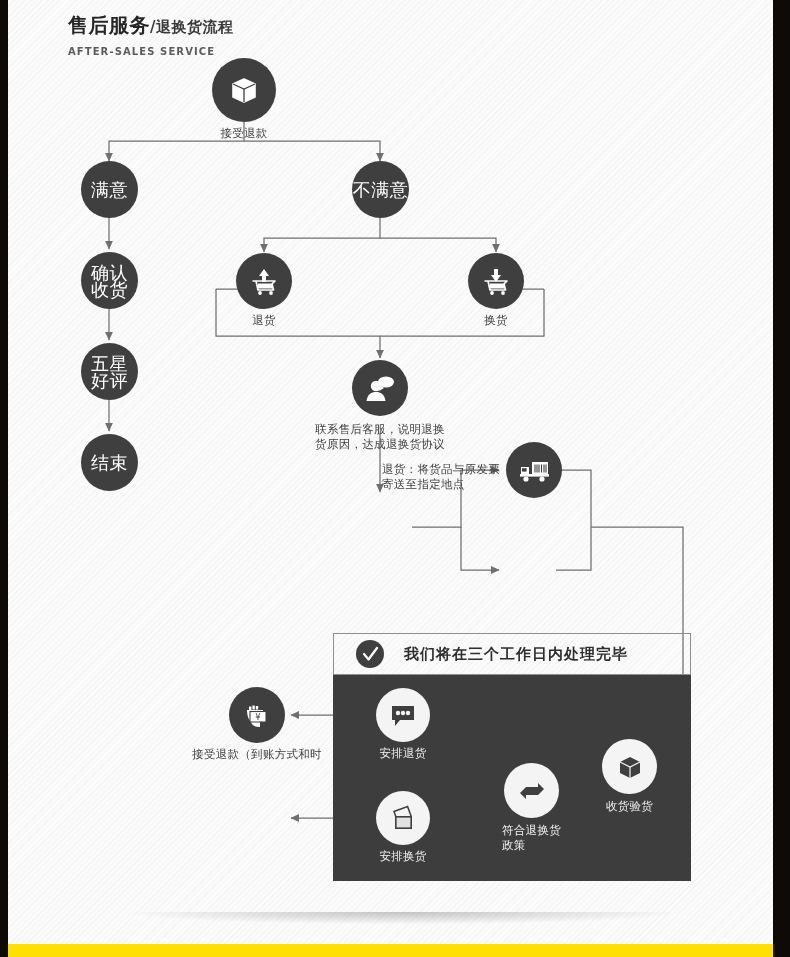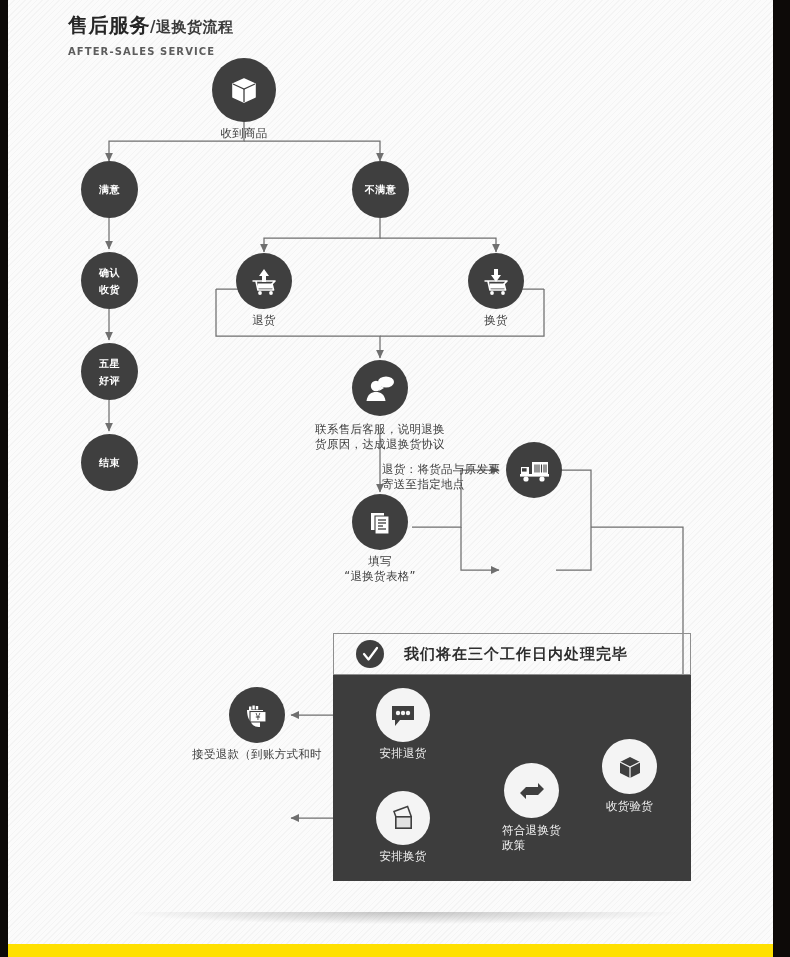--- a/index.html
+++ b/index.html
@@ -51,21 +51,21 @@
   
   .node{ position:absolute; }
   .circle{
     border-radius:50%;
     background:#3f3f3f;
     display:flex; align-items:center; justify-content:center;
     color:#fff; text-align:center;
   }
   .circle.light{ background:#f4f4f4; color:#3f3f3f; }
   .c-label{
-    font-size:10px; line-height:17px; font-weight:700; letter-spacing:.5px;
+    font-size:18px; line-height:17px; font-weight:400; letter-spacing:.5px;
   }
   .cap{
     position:absolute; left:50%; transform:translateX(-50%);
     font-size:11.5px; line-height:15px; color:#3d3d3d;
     white-space:nowrap; text-align:center; letter-spacing:.3px;
   }
   .cap.w{ color:#f2f2f2; }
   .cap.wrap{ white-space:normal; }
 
   
@@ -158,21 +158,21 @@
     <div class="node" style="left:204px;top:58px;">
       <div class="circle" style="width:64px;height:64px;">
         <svg width="34" height="34" viewBox="0 0 34 34">
           <g fill="none" stroke="#fff" stroke-width="1.6" stroke-linejoin="round">
             <path d="M6 11 L17 6 L28 11 L28 24 L17 29 L6 24 Z" fill="#ffffff" stroke="#fff"></path>
           </g>
           <path d="M6 11 L17 16 L28 11" fill="none" stroke="#3f3f3f" stroke-width="1.3"></path>
           <path d="M17 16 L17 29" fill="none" stroke="#3f3f3f" stroke-width="1.3"></path>
         </svg>
       </div>
-      <div class="cap" style="top:68px;">收到商品</div>
+      <div class="cap" style="top:68px;">接受退款</div>
     </div>
 
     <div class="node" style="left:73px;top:161px;">
       <div class="circle" style="width:57px;height:57px;">
         <span class="c-label">满意</span>
       </div>
     </div>
 
     <div class="node" style="left:344px;top:161px;">
       <div class="circle" style="width:57px;height:57px;">
@@ -234,38 +234,20 @@
           <circle cx="15" cy="17" r="5.2" fill="#fff"></circle>
           <path d="M5.5 32 C6.5 25 10.5 23 15 23 C19.5 23 23.5 25 24.5 32 Z" fill="#fff"></path>
         </svg>
       </div>
       <div class="cap wrap" style="top:62px;width:190px;">
         <div>联系售后客服，说明退换</div>
         <div>货原因，达成退换货协议</div>
       </div>
     </div>
 
-    <div class="node" style="left:344px;top:494px;">
-      <div class="circle" style="width:56px;height:56px;">
-        <svg width="34" height="34" viewBox="0 0 34 34">
-          <path d="M8 8 L21 8 L21 25 L8 25 Z" fill="#fff"></path>
-          <path d="M12 11 L26 11 L26 29 L12 29 Z" fill="#fff" stroke="#3f3f3f" stroke-width="1.1"></path>
-          <g stroke="#3f3f3f" stroke-width="1.3">
-            <path d="M15 15 L23 15"></path>
-            <path d="M15 18 L23 18"></path>
-            <path d="M15 21 L20 21"></path>
-            <path d="M15 24 L23 24"></path>
-          </g>
-        </svg>
-      </div>
-      <div class="cap" style="top:60px;">
-        <div>填写</div>
-        <div>“退换货表格”</div>
-      </div>
-    </div>
 
     <div class="node" style="left:498px;top:442px;">
       <div class="circle" style="width:56px;height:56px;">
         <svg width="38" height="38" viewBox="0 0 38 38">
           <rect x="17" y="11" width="16" height="13" fill="#fff"></rect>
           <g stroke="#3f3f3f" stroke-width="1.1">
             <path d="M20 13.5 L20 21.5"></path>
               <path d="M22 13.5 L22 21.5"></path>
             <path d="M24 13.5 L24 21.5"></path>
               <path d="M26.5 13.5 L26.5 21.5"></path>

